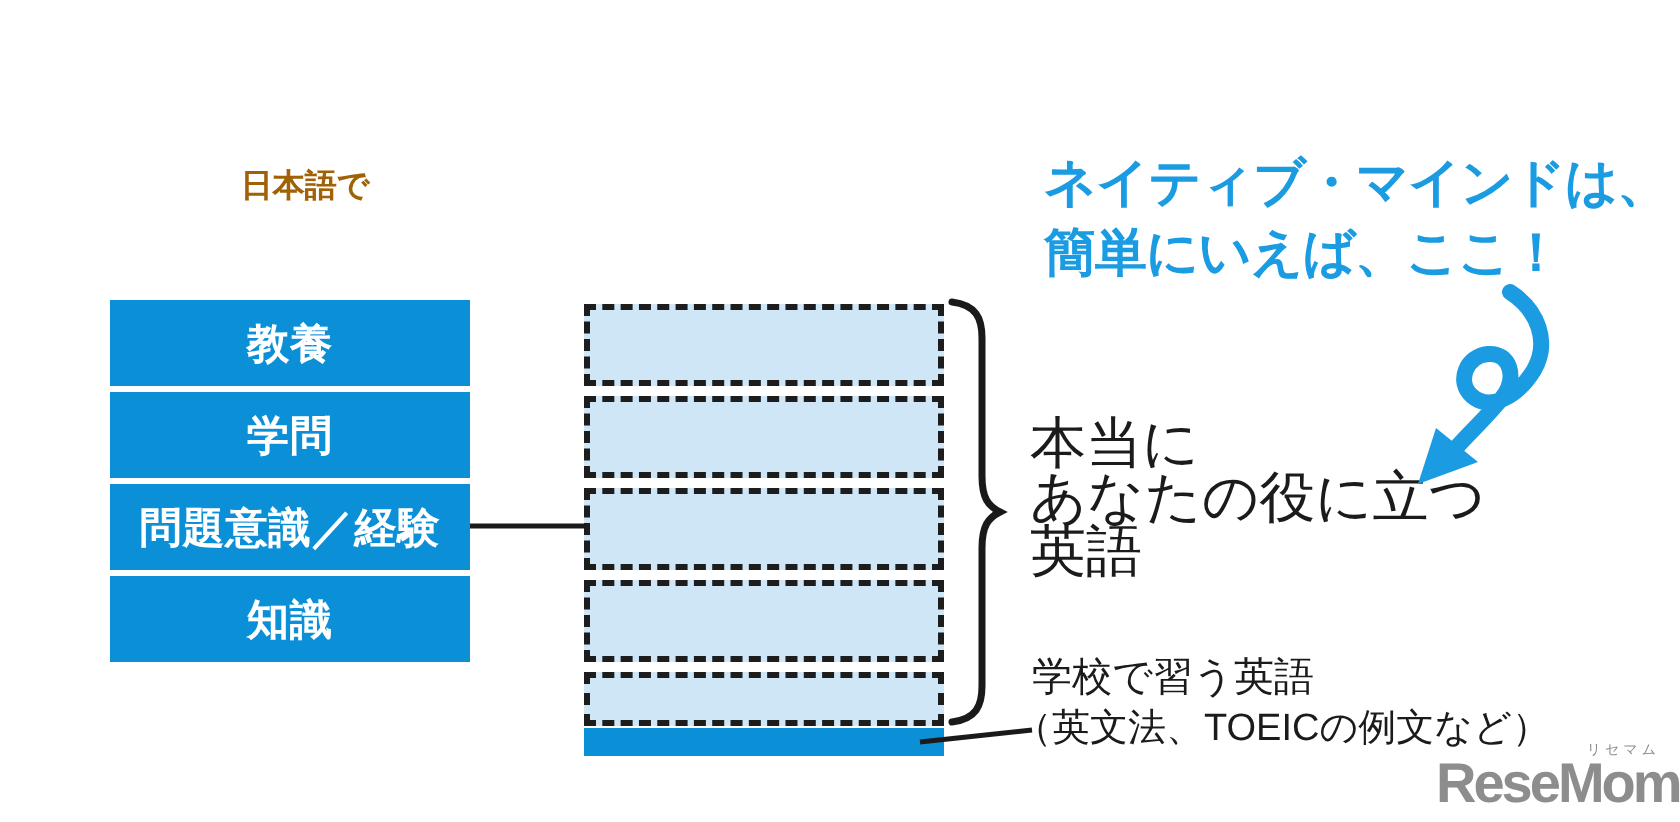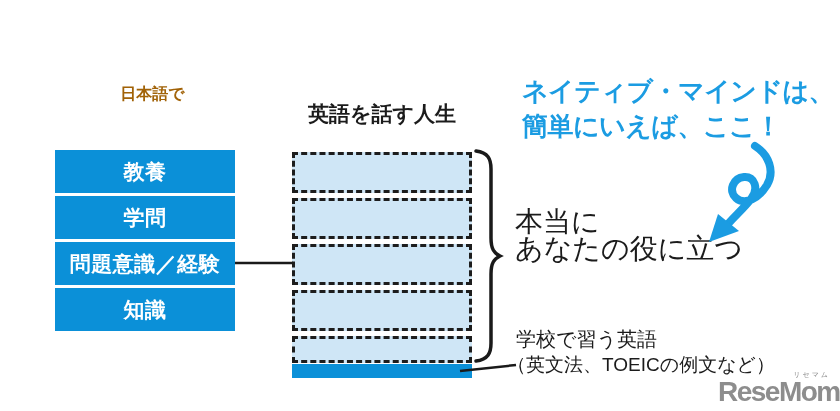--- a/index.html
+++ b/index.html
@@ -80,39 +80,39 @@
     <div>日本語で</div>
   </div>
 
   <div class="left-col">
     <div class="lbox">教養</div>
     <div class="lbox">学問</div>
     <div class="lbox">問題意識／経験</div>
     <div class="lbox">知識</div>
   </div>
 
-  <div class="right-header">英語を話す人生</div>
 
   <div class="right-col">
     <div class="dbox"></div>
     <div class="dbox"></div>
     <div class="dbox"></div>
     <div class="dbox"></div>
     <div class="dbox"></div>
   </div>
   <div class="blue-bar"></div>
 
   <div class="callout">
     <div>ネイティブ・マインドは、</div>
     <div>簡単にいえば、ここ！</div>
   </div>
 
   <div class="useful-label">
     <div>本当に</div>
     <div>あなたの役に立つ</div>
+    <div>英語</div>
   </div>
 
   <div class="school-label">
     <div class="l1">学校で習う英語</div>
     <div class="l2">（英文法、TOEICの例文など）</div>
   </div>
 
   <svg class="overlay" width="840" height="411" viewBox="0 0 840 411">
 
     <line x1="235" y1="263" x2="293" y2="263" stroke="#1a1a1a" stroke-width="2.5"></line>

